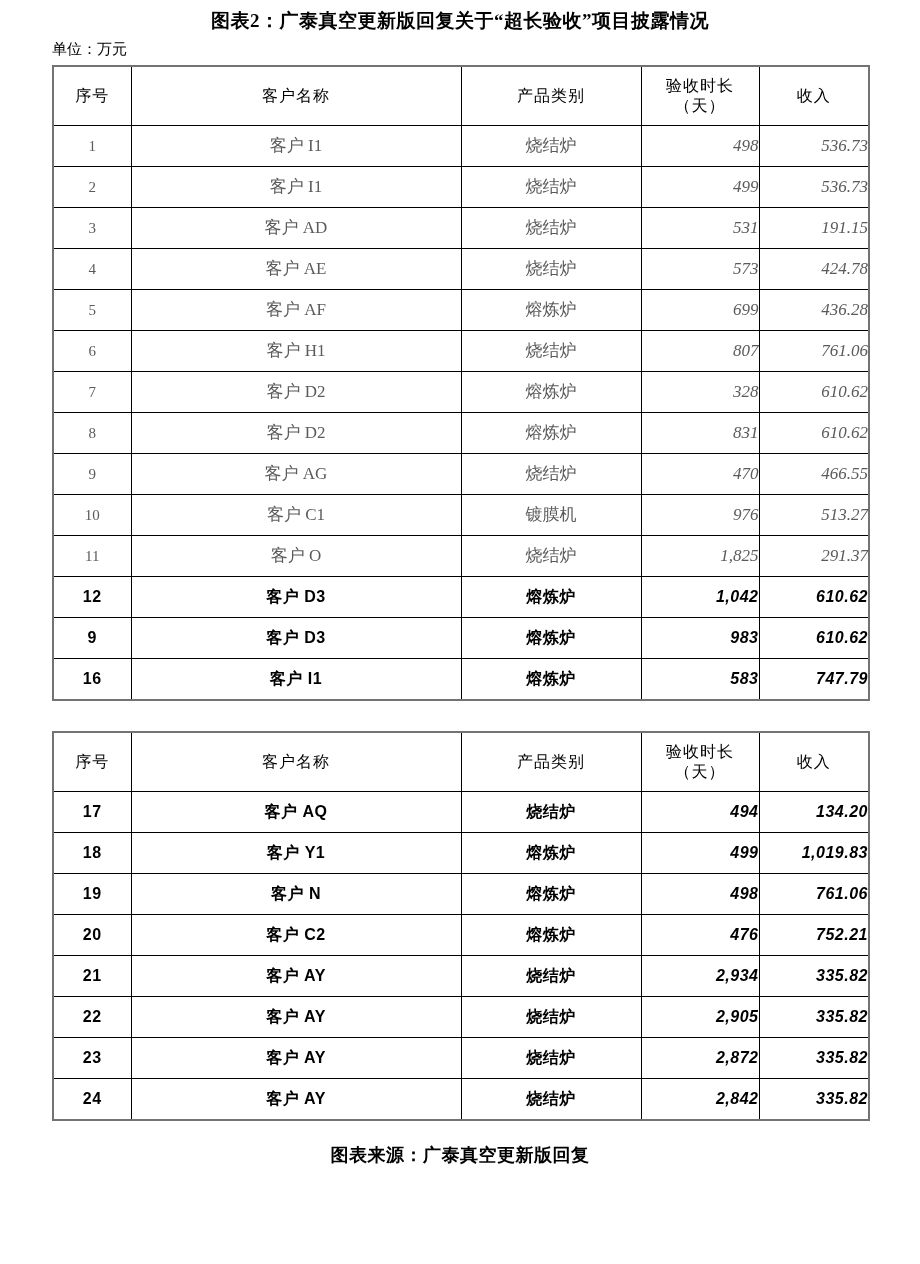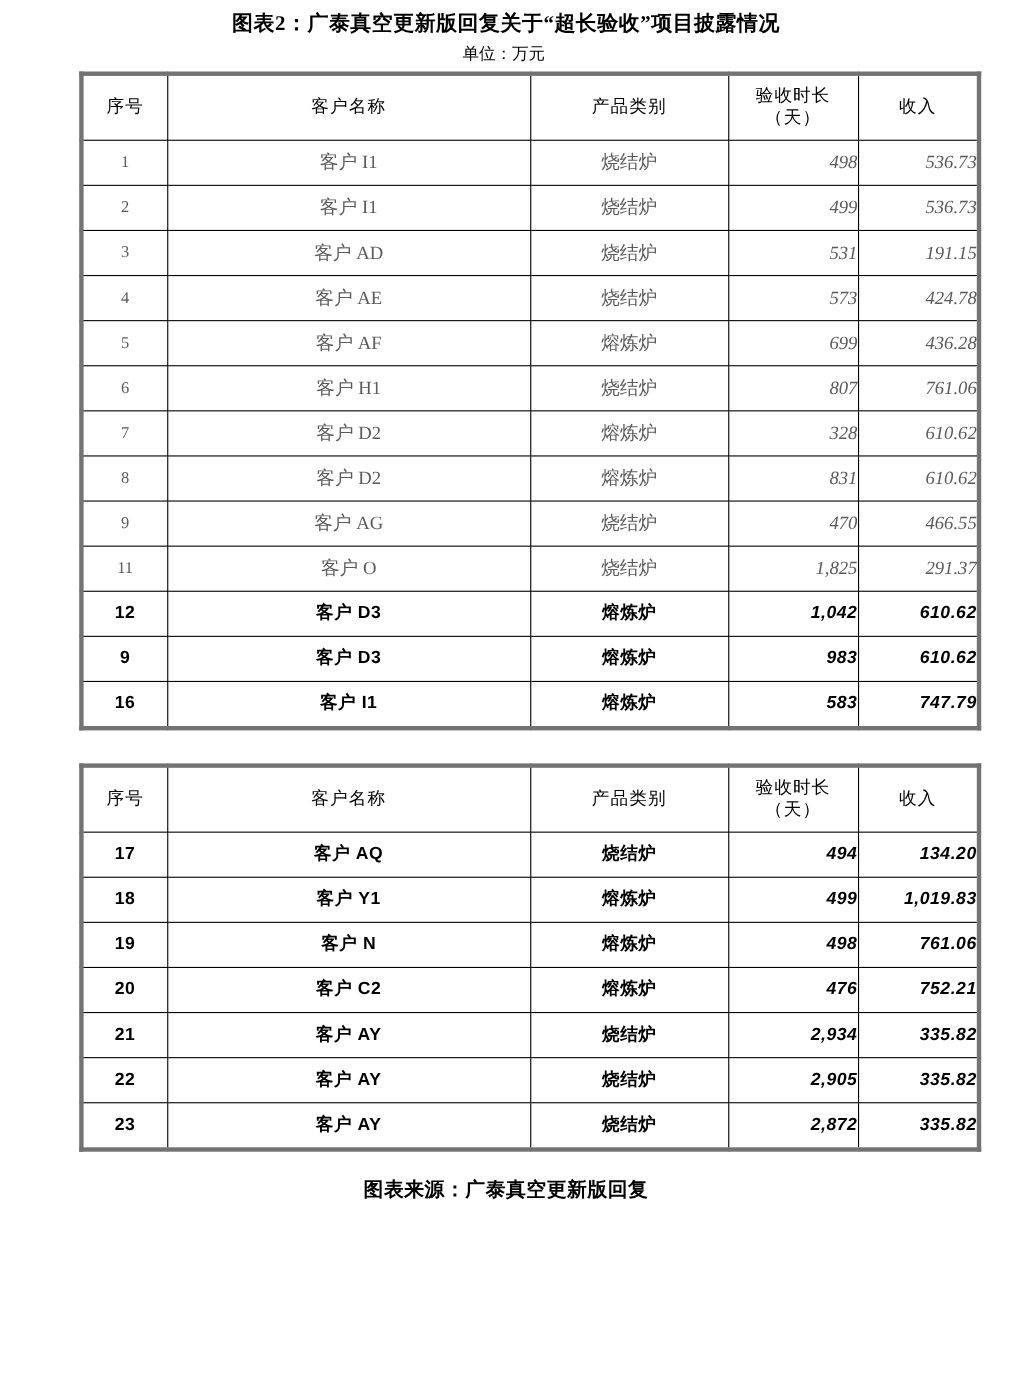--- a/index.html
+++ b/index.html
@@ -12,43 +12,43 @@
     background: #ffffff;
     font-family: "Liberation Serif", "DejaVu Serif", serif;
     color: #000000;
     position: relative;
     overflow: hidden;
   }
   .page {
     width: 920px;
     height: 1264px;
     box-sizing: border-box;
-    padding: 0 72px;
+    padding: 0 52px;
     position: relative;
   }
   .doc-title {
     text-align: center;
     font-weight: bold;
     font-size: 19px;
     letter-spacing: 0.5px;
     padding-top: 8px;
     padding-bottom: 6px;
     font-family: "Liberation Serif", "DejaVu Serif", serif;
   }
   .unit-line {
-    text-align: center;
+    text-align: left;
     font-size: 15px;
     padding-right: 4px;
     padding-bottom: 6px;
   }
   table.tbl {
     border-collapse: collapse;
     width: 816px;
     table-layout: fixed;
-    border: 4px solid #737373;
+    border: 2px solid #737373;
   }
   table.tbl td, table.tbl th {
     border: 1px solid #000;
     padding: 0;
     font-size: 16px;
     font-weight: normal;
     line-height: 1.1;
   }
   .hdr td {
     text-align: center;
@@ -189,20 +189,27 @@
           <td class="r">610.62</td>
         </tr>
         <tr class="row light">
           <td class="c no">9</td>
           <td class="c">客户 AG</td>
           <td class="c">烧结炉</td>
           <td class="r">470</td>
           <td class="r">466.55</td>
         </tr>
         <tr class="row light">
+          <td class="c no">10</td>
+          <td class="c">客户 C1</td>
+          <td class="c">镀膜机</td>
+          <td class="r">976</td>
+          <td class="r">513.27</td>
+        </tr>
+        <tr class="row light">
           <td class="c no">11</td>
           <td class="c">客户 O</td>
           <td class="c">烧结炉</td>
           <td class="r">1,825</td>
           <td class="r">291.37</td>
         </tr>
         <tr class="row bold">
           <td class="c no">12</td>
           <td class="c">客户 D3</td>
           <td class="c">熔炼炉</td>
@@ -291,18 +298,25 @@
           <td class="r">2,905</td>
           <td class="r">335.82</td>
         </tr>
         <tr class="row bold">
           <td class="c no">23</td>
           <td class="c">客户 AY</td>
           <td class="c">烧结炉</td>
           <td class="r">2,872</td>
           <td class="r">335.82</td>
         </tr>
+        <tr class="row bold">
+          <td class="c no">24</td>
+          <td class="c">客户 AY</td>
+          <td class="c">烧结炉</td>
+          <td class="r">2,842</td>
+          <td class="r">335.82</td>
+        </tr>
       </tbody>
   </table>
 
   <div class="source-line">图表来源：广泰真空更新版回复</div>
 
 </div>
 
 </body></html>

